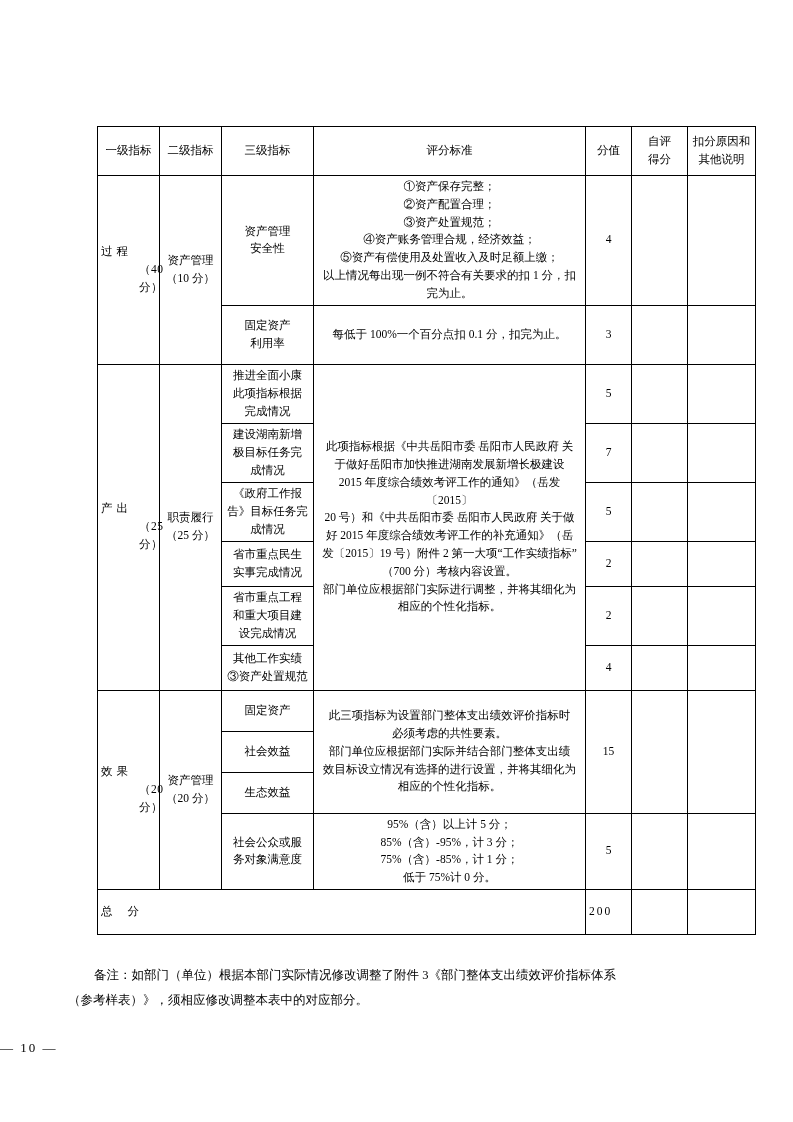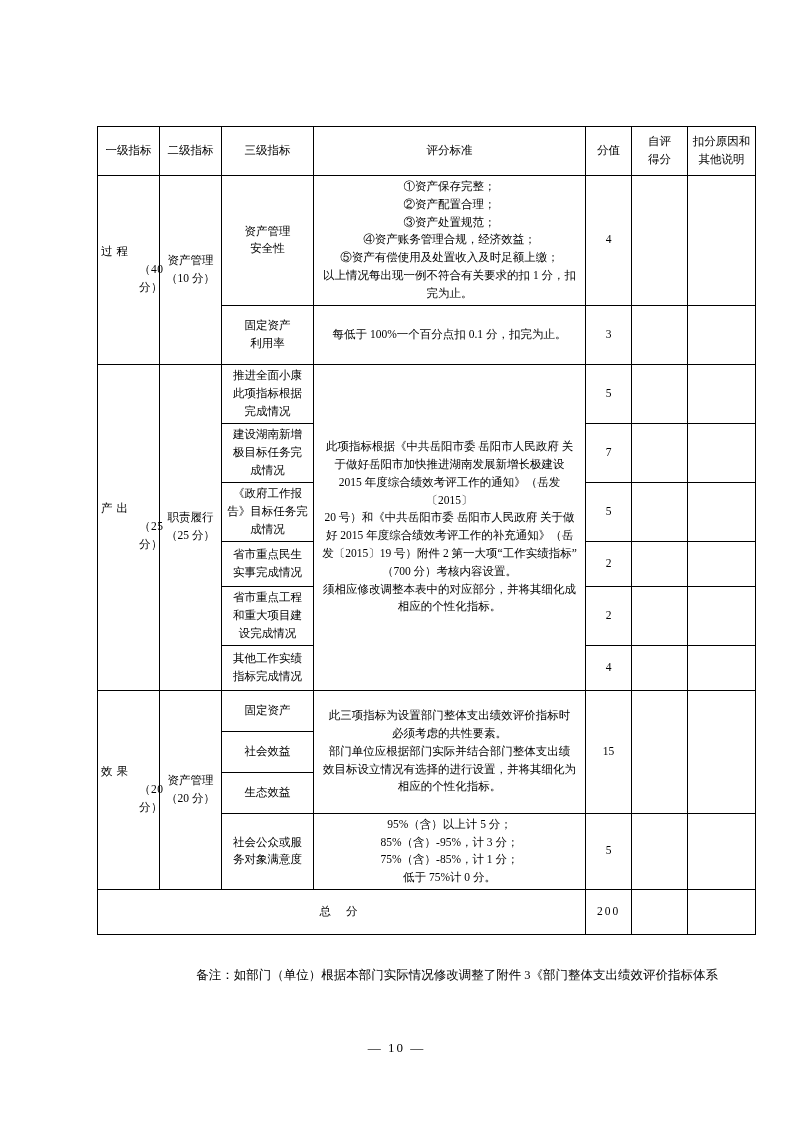--- a/index.html
+++ b/index.html
@@ -67,46 +67,44 @@
     text-align: center;
     padding: 6px 8px;
     line-height: 1.75;
   }
   .crit div { white-space: normal; }
   .score {
     text-align: center;
   }
   .total td {
     height: 40px;
-    text-align: center;
+    text-align: left;
     font-size: 12.5px;
     letter-spacing: 2px;
   }
   .total .total-label {
     letter-spacing: 6px;
   }
   .note {
     position: absolute;
     left: 68px;
     top: 963px;
     width: 650px;
     font-size: 12.5px;
     line-height: 2.0;
     text-indent: 0;
   }
   .note p {
     margin: 0;
-    text-align: right;
   }
   .pagenum {
     position: absolute;
     left: 0;
     right: 0;
     top: 1040px;
-    text-align: center;
     font-size: 13px;
     letter-spacing: 2px;
   }
 </style>
 </head>
 <body>
 
 <div class="page">
 
   <div class="table-wrap">
@@ -191,21 +189,21 @@
             <div>完成情况</div>
           </td>
           <td class="crit" rowspan="6">
             <div>此项指标根据《中共岳阳市委 岳阳市人民政府 关</div>
             <div>于做好岳阳市加快推进湖南发展新增长极建设</div>
             <div>2015 年度综合绩效考评工作的通知》（岳发〔2015〕</div>
             <div>20 号）和《中共岳阳市委 岳阳市人民政府 关于做</div>
             <div>好 2015 年度综合绩效考评工作的补充通知》（岳</div>
             <div>发〔2015〕19 号）附件 2 第一大项“工作实绩指标”</div>
             <div>（700 分）考核内容设置。</div>
-            <div>须相应修改调整本表中的对应部分，并将其细化成</div>
+            <div>部门单位应根据部门实际进行调整，并将其细化为</div>
             <div>相应的个性化指标。</div>
           </td>
           <td class="score">5</td>
           <td class="score"></td>
           <td class="score"></td>
         </tr>
         <tr>
           <td class="lvl3" style="height:54px">
             <div>建设湖南新增</div>
             <div>极目标任务完</div>
@@ -240,21 +238,21 @@
             <div>和重大项目建</div>
             <div>设完成情况</div>
           </td>
           <td class="score">2</td>
           <td class="score"></td>
           <td class="score"></td>
         </tr>
         <tr>
           <td class="lvl3" style="height:40px">
             <div>其他工作实绩</div>
-            <div>指标完成情况</div>
+            <div>③资产处置规范</div>
           </td>
           <td class="score">4</td>
           <td class="score"></td>
           <td class="score"></td>
         </tr>
 
         <tr>
           <td class="lvl1" rowspan="4">
             <span class="l1a">效 果</span>
             <span class="l1b">（20 分）</span>
@@ -308,17 +306,18 @@
           <td>200</td>
           <td></td>
           <td></td>
         </tr>
       </tbody>
     </table>
   </div>
 
   <div class="note">
     <p style="text-indent:26px">备注：如部门（单位）根据本部门实际情况修改调整了附件 3《部门整体支出绩效评价指标体系</p>
+    <p>（参考样表）》，须相应修改调整本表中的对应部分。</p>
   </div>
 
   <div class="pagenum">— 10 —</div>
 
 </div>
 
 </body></html>

